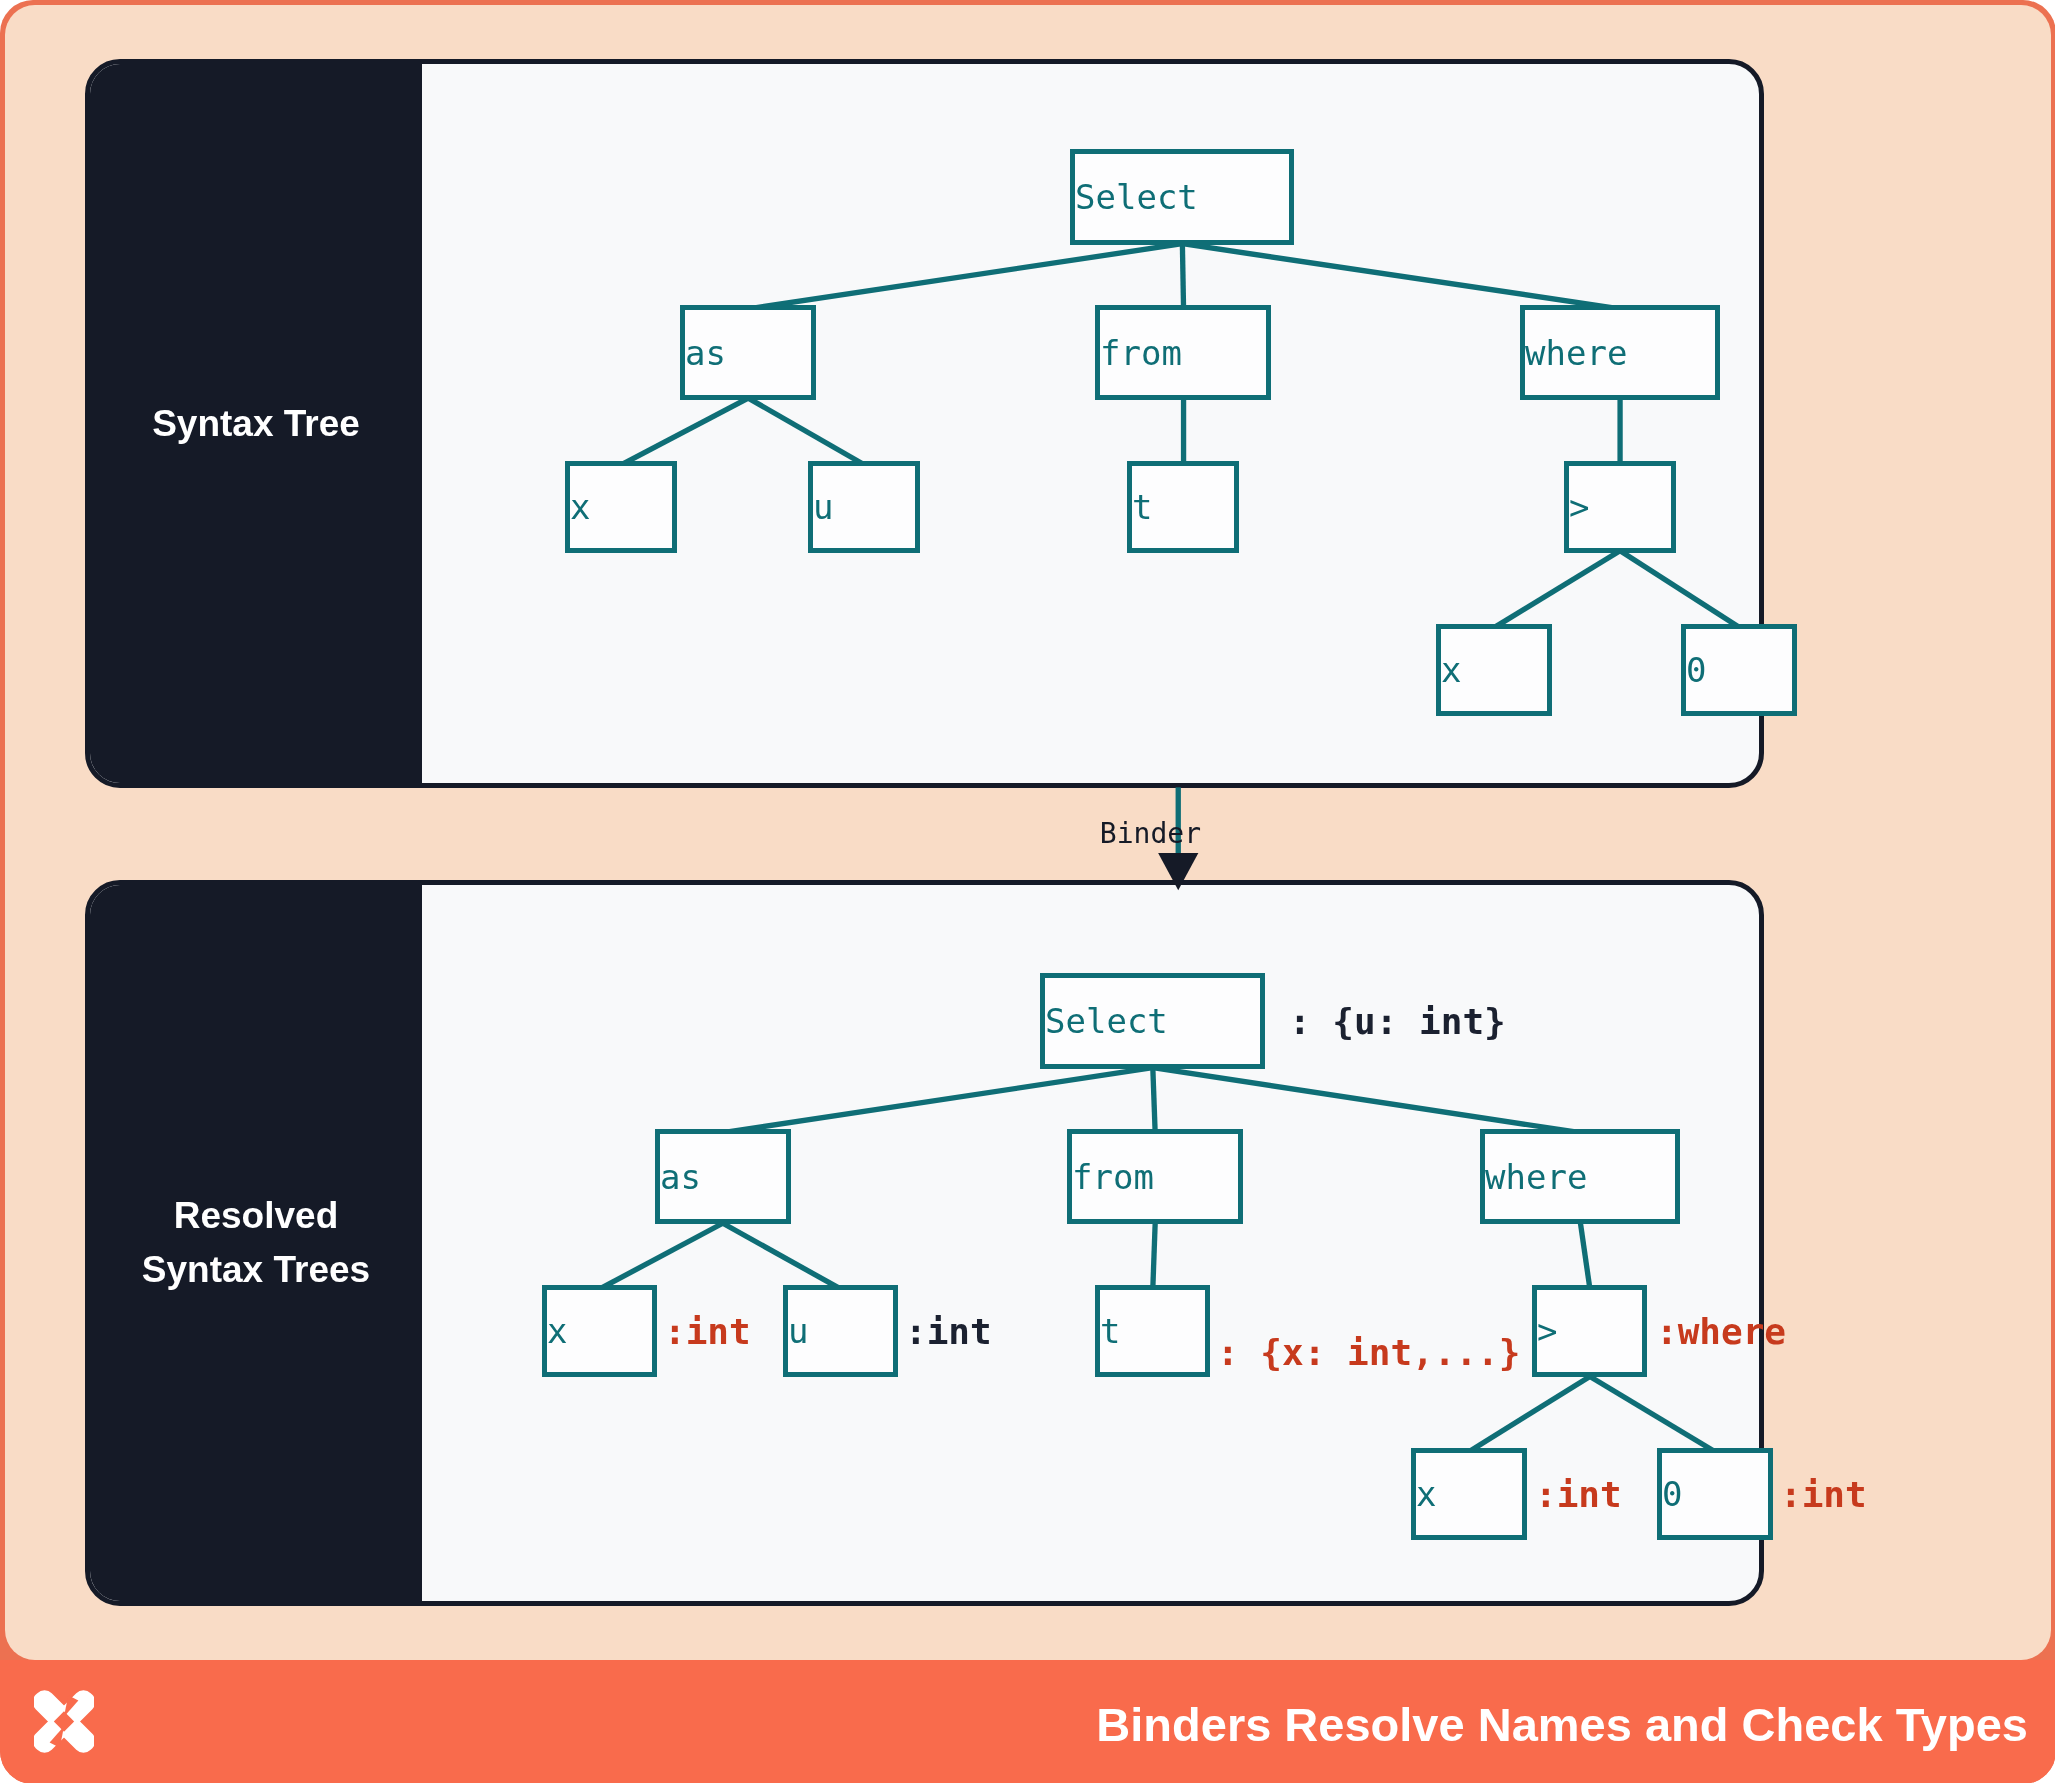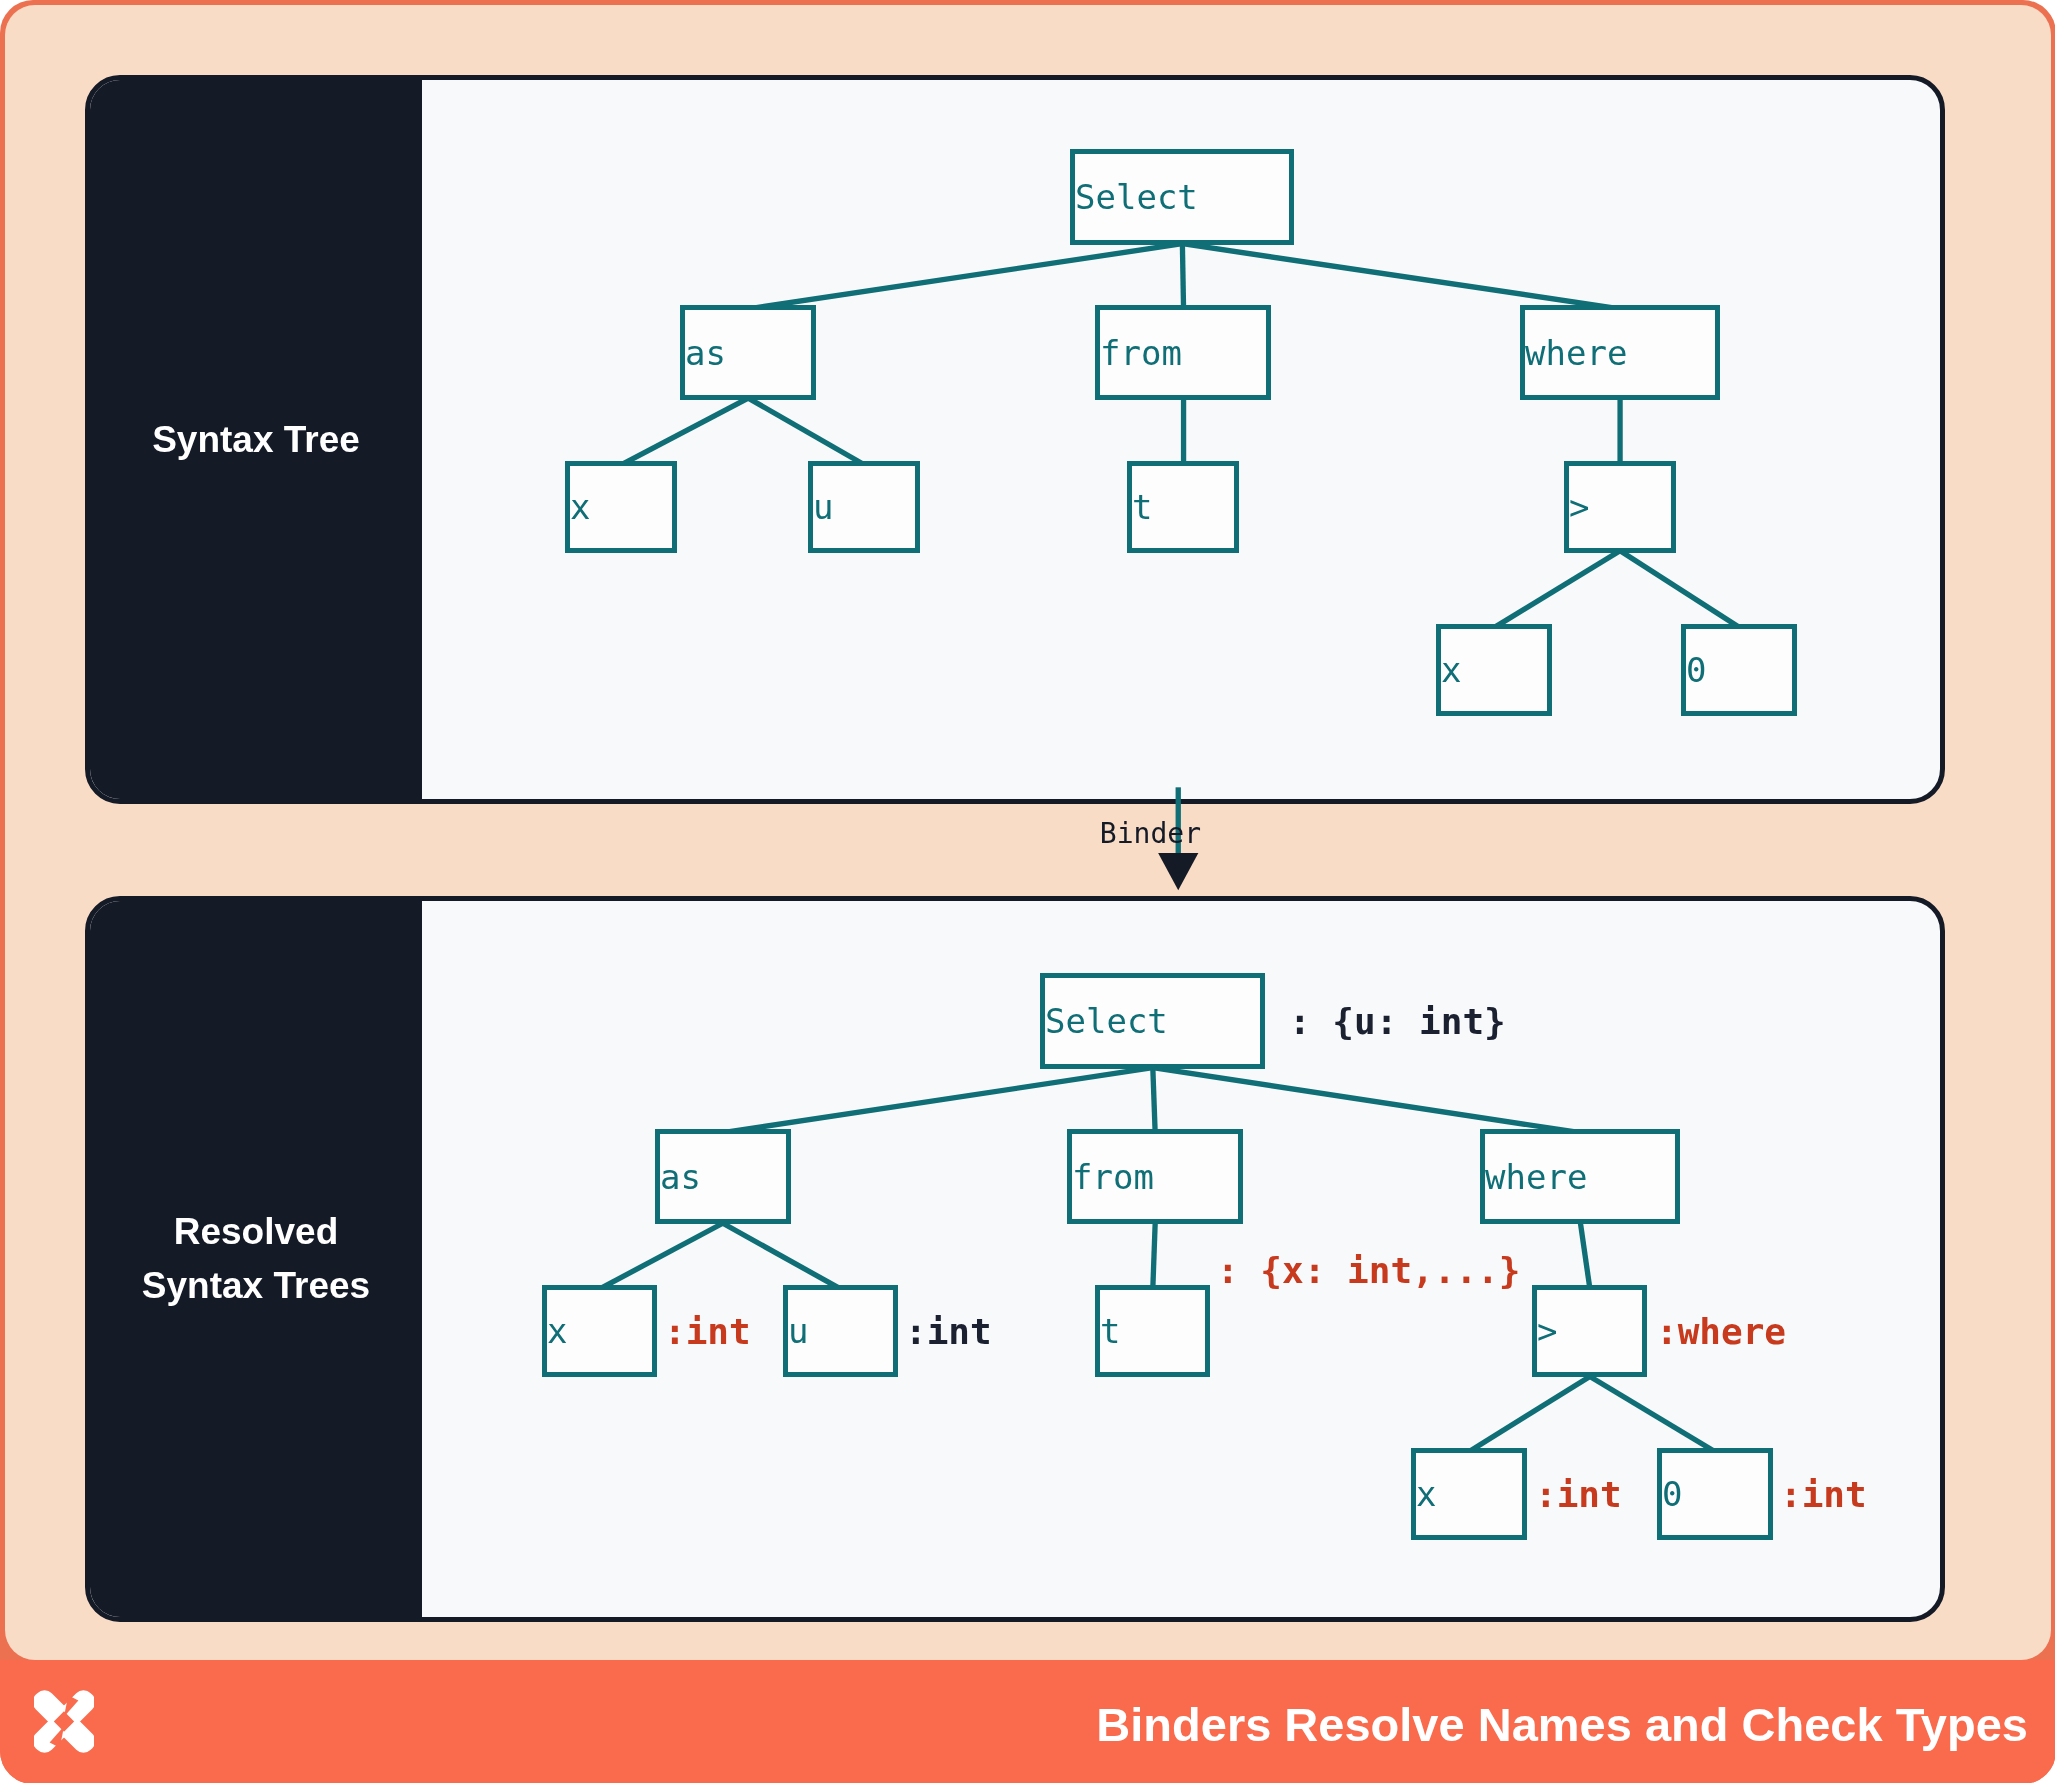--- a/index.html
+++ b/index.html
@@ -20,24 +20,24 @@
     position:absolute;left:0;right:0;bottom:0;height:124px;
     background:var(--footer_bg);
   }
   .footer-title{
     position:absolute;right:28px;top:1695px;height:59px;line-height:59px;
     color:var(--footer_text);font-weight:700;font-size:47px;letter-spacing:0px;margin-left:13px;
   }
   .logo{position:absolute;left:34px;top:1688px;}
 
   .panel{
-    position:absolute;left:85px;width:1860px;
+    position:absolute;left:85px;width:1679px;
     background:var(--panel_bg);
     border:5.3px solid var(--panel_border);
-    border-radius:35px;box-sizing:border-box;margin-top:16px;
+    border-radius:35px;box-sizing:border-box;
   }
   .panel-top{top:59px;height:729px;}
   .panel-bottom{top:880px;height:726px;}
   .sidebar{
     position:absolute;left:0;top:0;bottom:0;width:332px;
     background:var(--sidebar_bg);
     border-radius:30px 0 0 30px;
     display:flex;align-items:center;justify-content:center;
   }
   .sidebar-label{
@@ -176,21 +176,21 @@
 <div class="ann" style="left:664px;top:1285px;height:92px" data-color="red">:int</div>
 
 <div class="node" style="left:783px;top:1285px;width:115px;height:92px">
   <span class="nlabel">u</span>
   </div>
 <div class="ann" style="left:905px;top:1285px;height:92px" data-color="dark">:int</div>
 
 <div class="node" style="left:1095px;top:1285px;width:115px;height:92px">
   <span class="nlabel">t</span>
   </div>
-<div class="ann" style="left:1217px;top:1224px;height:92px" data-color="red">: {x: int,...}</div>
+<div class="ann" style="left:1217px;top:1306px;height:92px" data-color="red">: {x: int,...}</div>
 
 <div class="node" style="left:1532px;top:1285px;width:115px;height:92px">
   <span class="nlabel">&gt;</span>
   </div>
 <div class="ann" style="left:1656px;top:1285px;height:92px" data-color="red">:where</div>
 
 <div class="node" style="left:1411px;top:1448px;width:116px;height:92px">
   <span class="nlabel">x</span>
   </div>
 <div class="ann" style="left:1535px;top:1448px;height:92px" data-color="red">:int</div>

